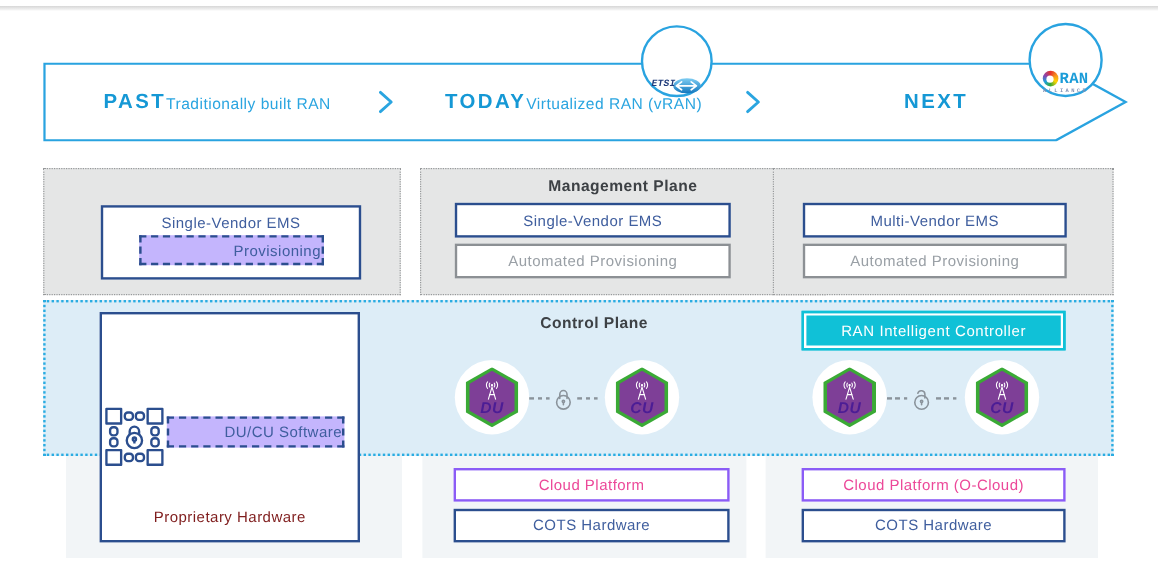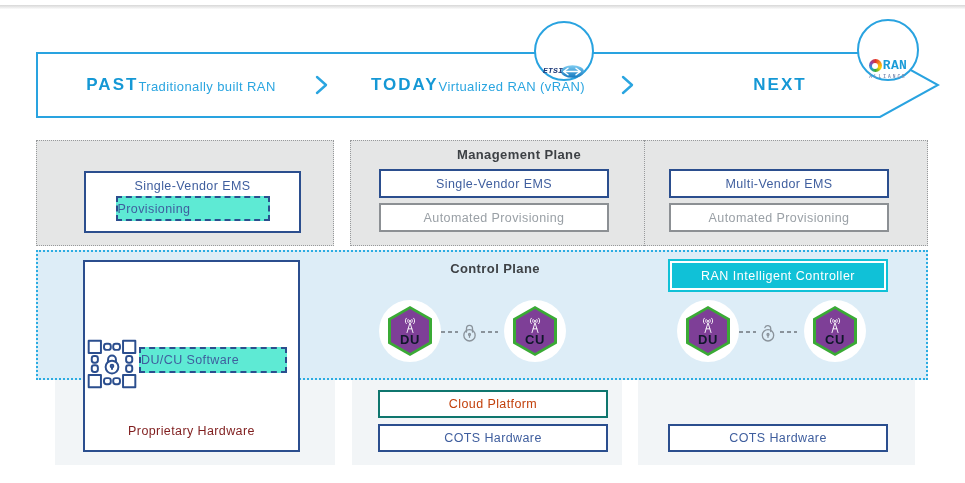--- a/index.html
+++ b/index.html
@@ -45,25 +45,25 @@
   .mg1{left:36px;width:298px;}
   .mg2{left:350px;width:338px;}
   .mg3{left:644px;width:284px;}
   .plane-title{position:absolute;left:0;right:0;top:6px;text-align:center;
     font-size:13px;font-weight:bold;color:#3d4145;letter-spacing:.4px;}
   .box{position:absolute;box-sizing:border-box;background:#fff;
     display:flex;align-items:center;justify-content:center;
     font-size:12.5px;letter-spacing:.4px;}
   .navy-box{border:2px solid #2b4e8e;color:#3f5e9e;}
   .grayline-box{border:2px solid #8c9094;color:#9aa0a6;}
-  .green-box{border:2px solid #0f766e;color:#c2410c;}
+  .green-box{border:2px solid #8b5cf6;color:#ec4899;}
   .mgmt-ems-wrap{left:47px;top:30px;width:217px;height:62px;
     flex-direction:column;justify-content:flex-start;padding-top:6px;}
-  .dashed-box{border:2px dashed #2b4e8e;color:#3f5e9e;background:#5eead4;
-    display:flex;align-items:center;justify-content:flex-start;
+  .dashed-box{border:2px dashed #2b4e8e;color:#3f5e9e;background:#c4b5fd;
+    display:flex;align-items:center;justify-content:flex-end;
     font-size:12.5px;letter-spacing:.4px;box-sizing:border-box;}
   .prov-dashed{width:154px;height:25px;margin-top:3px;}
   .row-b1{top:28px;height:29px;}
   .row-b2{top:62px;height:29px;}
   .mg2 .box{left:28px;width:230px;}
   .mg3 .box{left:24px;width:220px;}
 
   
   .control-band{left:36px;top:250px;width:892px;height:130px;background:#ddedf7;
     border:2px dotted #2aace2;box-sizing:border-box;z-index:1;}
@@ -85,21 +85,21 @@
     font-size:12.5px;color:#7f1d1d;letter-spacing:.4px;}
 
   
   .node{top:300px;width:62px;height:62px;border-radius:50%;background:#fff;z-index:2;}
   .hex-outer{position:absolute;left:9px;top:6px;width:44px;height:50px;background:#3aaa35;
     clip-path:polygon(50% 0,100% 25%,100% 75%,50% 100%,0 75%,0 25%);}
   .hex-inner{position:absolute;left:3px;top:3px;width:38px;height:44px;background:#7e3f97;
     clip-path:polygon(50% 0,100% 25%,100% 75%,50% 100%,0 75%,0 25%);}
   .hex-content{position:absolute;inset:0;display:flex;flex-direction:column;
     align-items:center;justify-content:center;}
-  .node-label{font-size:13px;font-weight:bold;color:#0f172a;letter-spacing:.5px;line-height:12px;}
+  .node-label{font-size:13px;font-weight:bold;color:#4c1d95;letter-spacing:.5px;line-height:12px;font-style:italic;}
 
   .connector{top:321px;height:22px;display:flex;align-items:center;gap:3px;z-index:2;}
   .dashes{width:17px;height:2px;
     background:repeating-linear-gradient(90deg,#8a939b 0 4px,transparent 4px 7px);}
 
   
   .ric-box{left:668px;top:259px;width:220px;height:33px;background:#10c1d7;
     border:2px solid #10c1d7;box-shadow:inset 0 0 0 2px #fff;box-sizing:border-box;
     display:flex;align-items:center;justify-content:center;z-index:2;
     font-size:12.5px;color:#fff;letter-spacing:.5px;}
@@ -334,17 +334,20 @@
       </div>
     </div>
   </div>
 
   <div class="abs box green-box infra i2 r-cloud">
     <span>Cloud Platform</span>
   </div>
   <div class="abs box navy-box infra i2 r-cots">
     <span>COTS Hardware</span>
   </div>
+  <div class="abs box green-box infra i3 r-cloud">
+    <span>Cloud Platform (O-Cloud)</span>
+  </div>
   <div class="abs box navy-box infra i3 r-cots">
     <span>COTS Hardware</span>
   </div>
 
 </div>
 
 </body></html>

